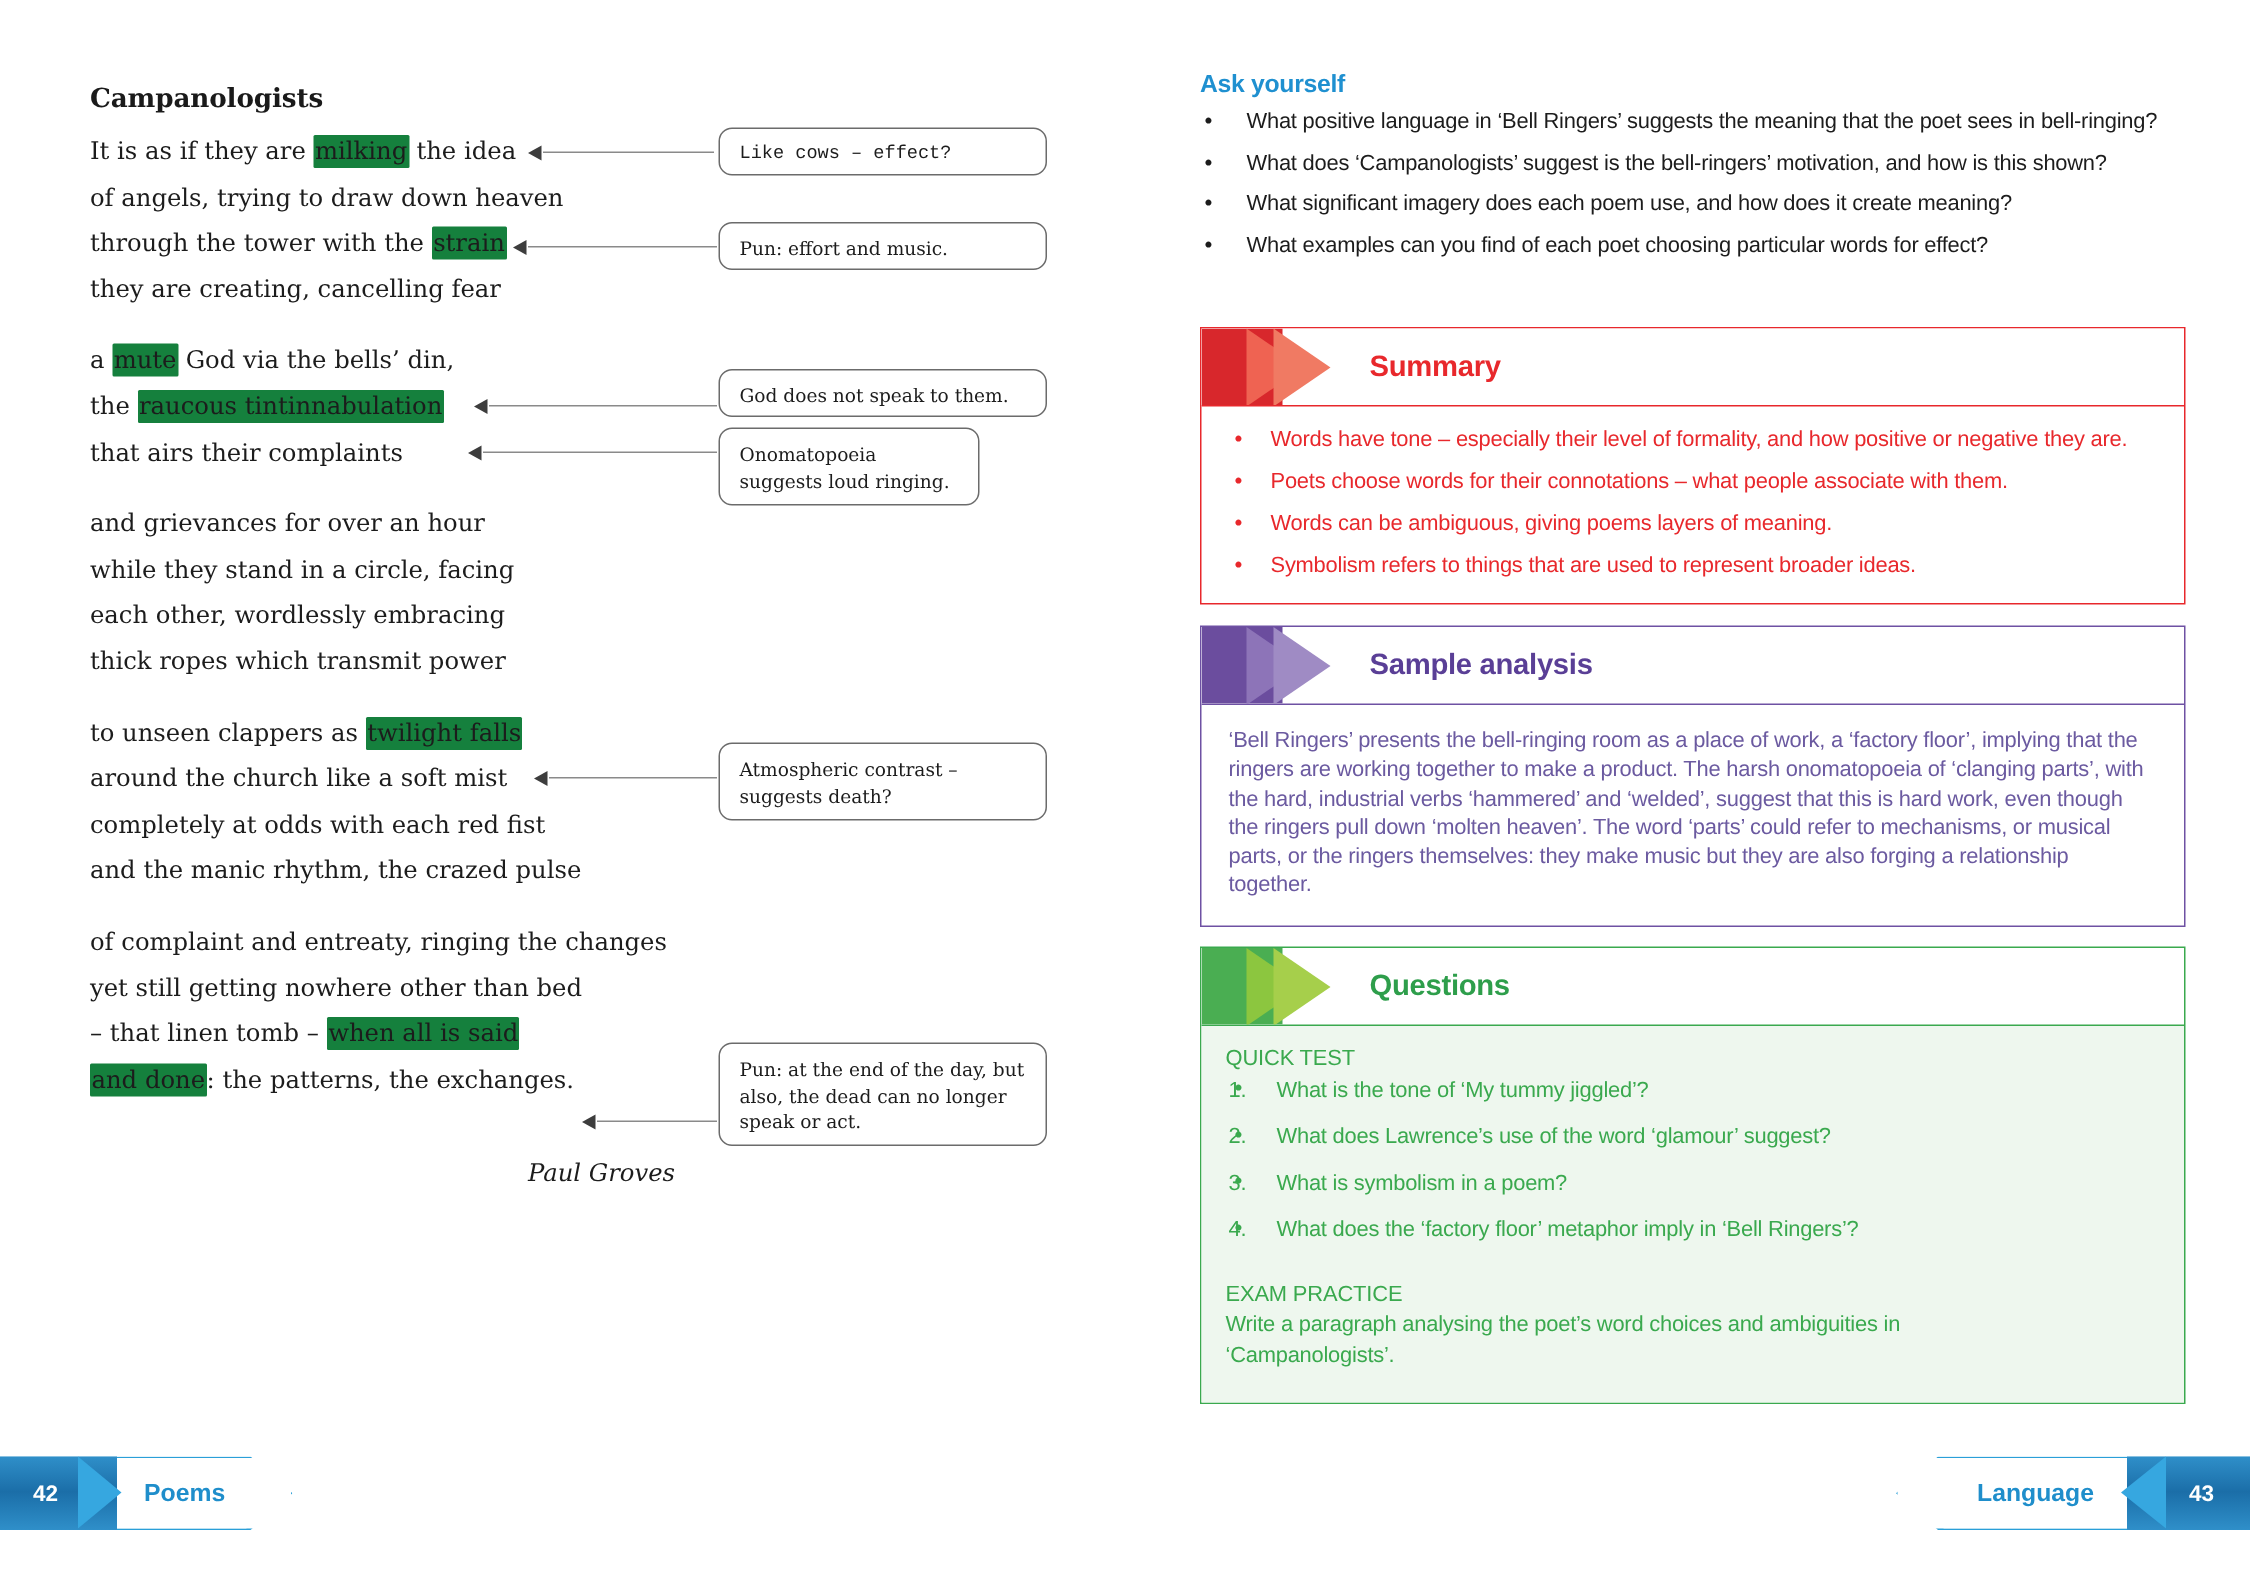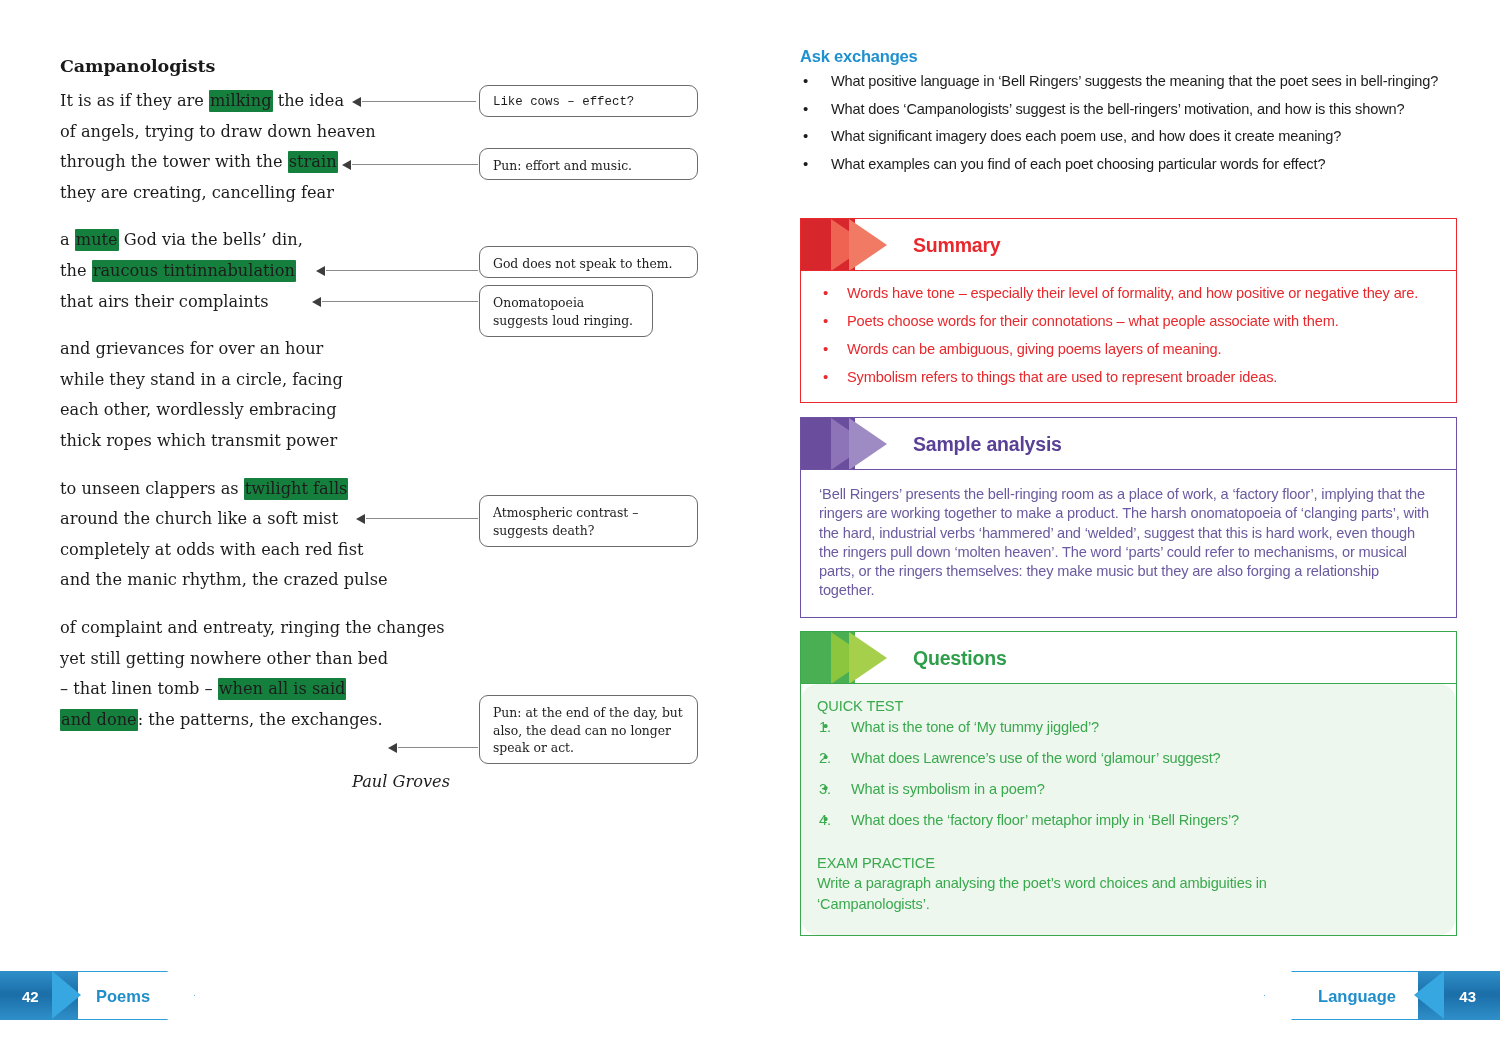--- a/index.html
+++ b/index.html
@@ -222,21 +222,20 @@
   #questions-panel { top: 631px; border-color: #3aa94e; }
   #questions-panel .panel-head { border-bottom-color: #3aa94e; }
   #questions-panel .chev-block { background: #4aae52; }
   #questions-panel .chev-arrow { border-left-color: #8cc63f; }
   #questions-panel .chev-arrow2 { border-left-color: #a6cf4b; }
   #questions-panel .panel-title { color: #2e9e4b; }
   #questions-panel .panel-body {
     background: #eef7ee;
     padding: 14px 16px 20px 16px;
     min-height: 207px;
-    border-radius: 17px;
   }
   .q-label {
     font-size: 14.6px;
     color: #3aa94e;
     letter-spacing: -0.1px;
     margin-bottom: 2px;
   }
   #quick-test-list { margin: 0; padding: 0; }
   #quick-test-list li {
     list-style: none;
@@ -439,21 +438,21 @@
     <span>Atmospheric contrast – suggests death?</span>
   </div>
 
   <div class="callout" style="left:479px; top:695px; width:219px; height:69px;">
     <span>Pun: at the end of the day, but also, the dead can no longer speak or act.</span>
   </div>
 </div>
 
 <div id="right-page">
 
-  <div class="ask-heading">Ask exchanges</div>
+  <div class="ask-heading">Ask yourself</div>
   <ul id="ask-list">
       <li>What positive language in ‘Bell Ringers’ suggests the meaning that the poet sees in bell-ringing?</li>
       <li>What does ‘Campanologists’ suggest is the bell-ringers’ motivation, and how is this shown?</li>
       <li>What significant imagery does each poem use, and how does it create meaning?</li>
       <li>What examples can you find of each poet choosing particular words for effect?</li>
     </ul>
 
   <div class="panel" id="summary-panel">
     <div class="panel-head">
       <div class="chev-wrap">

